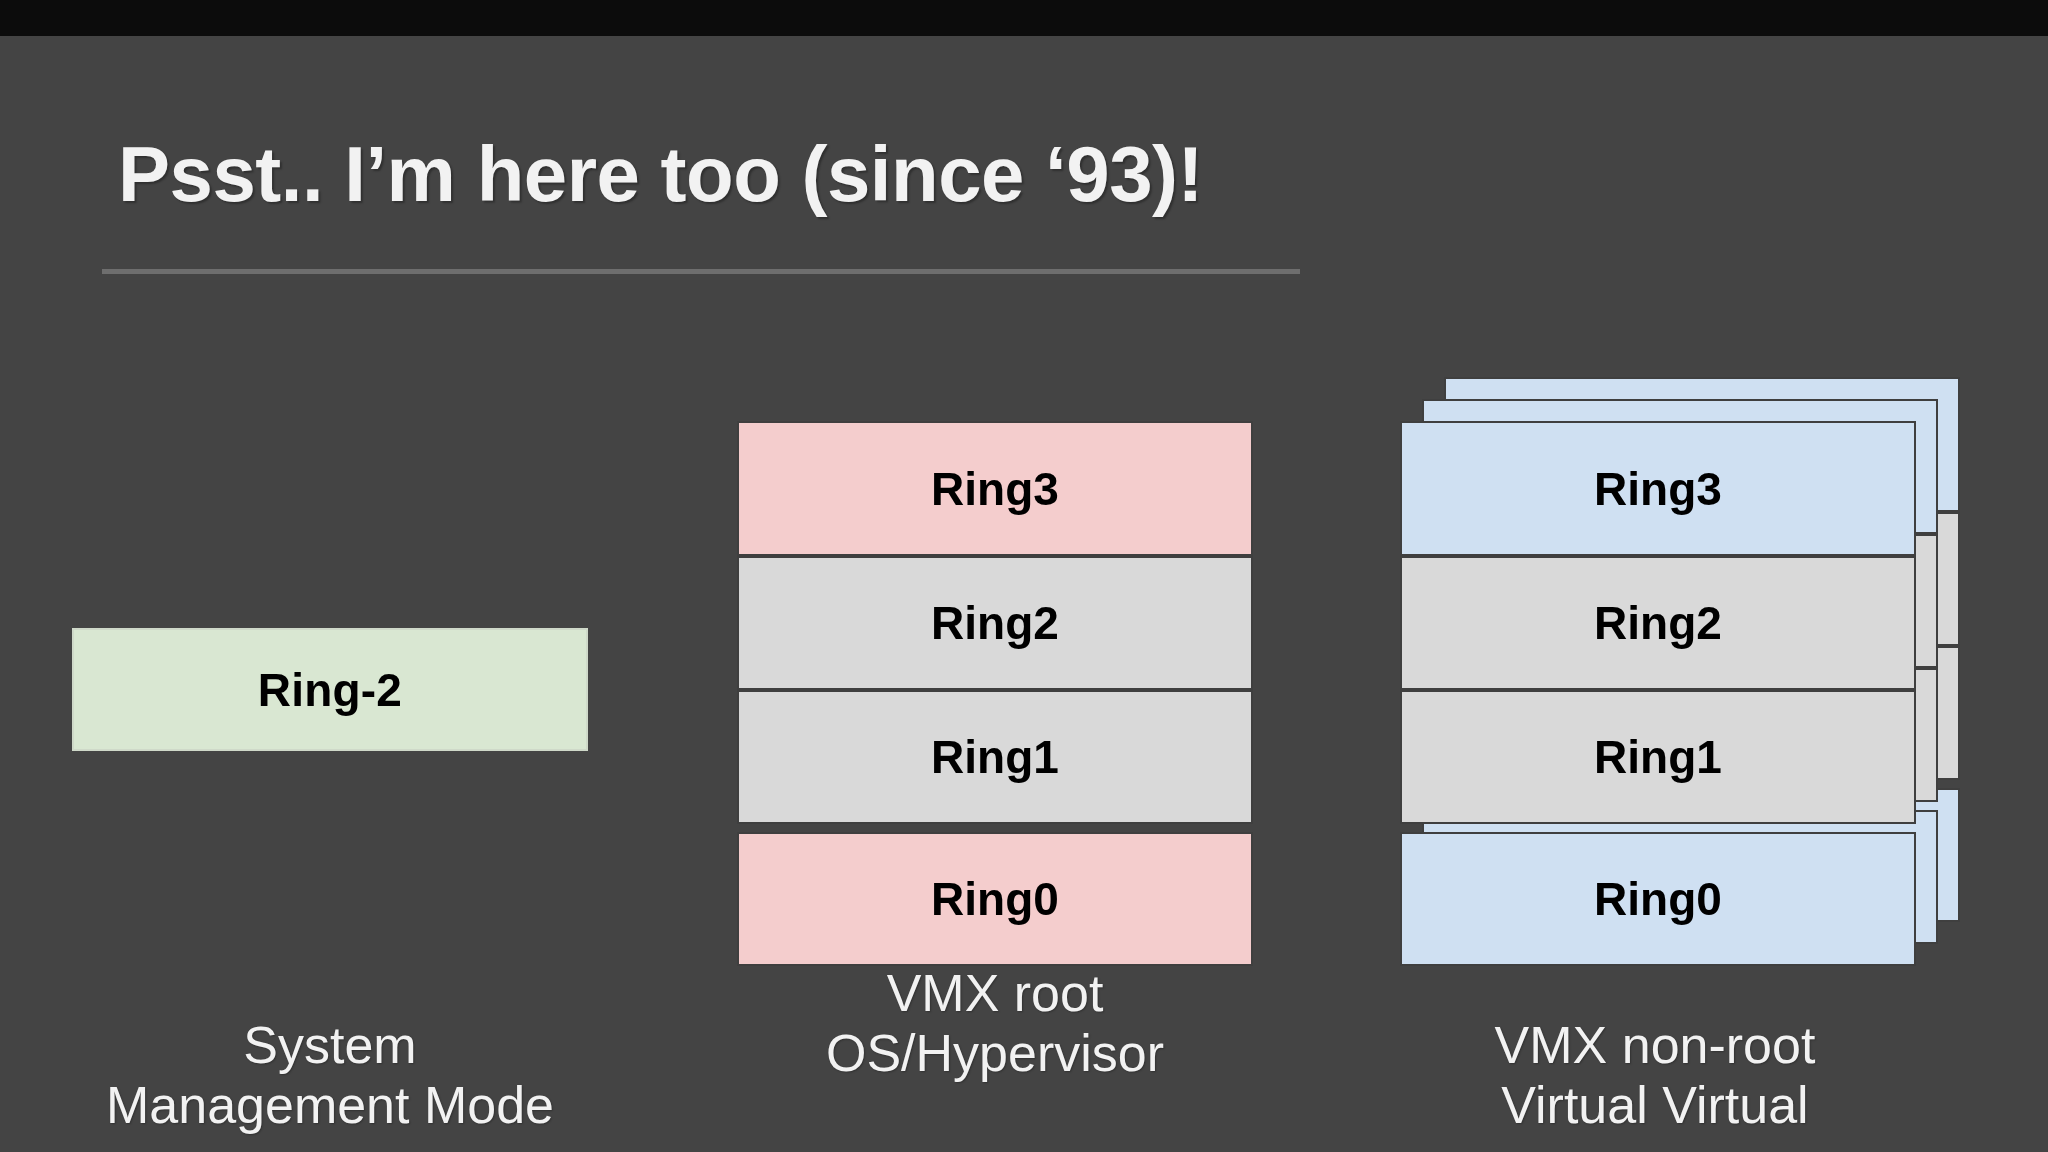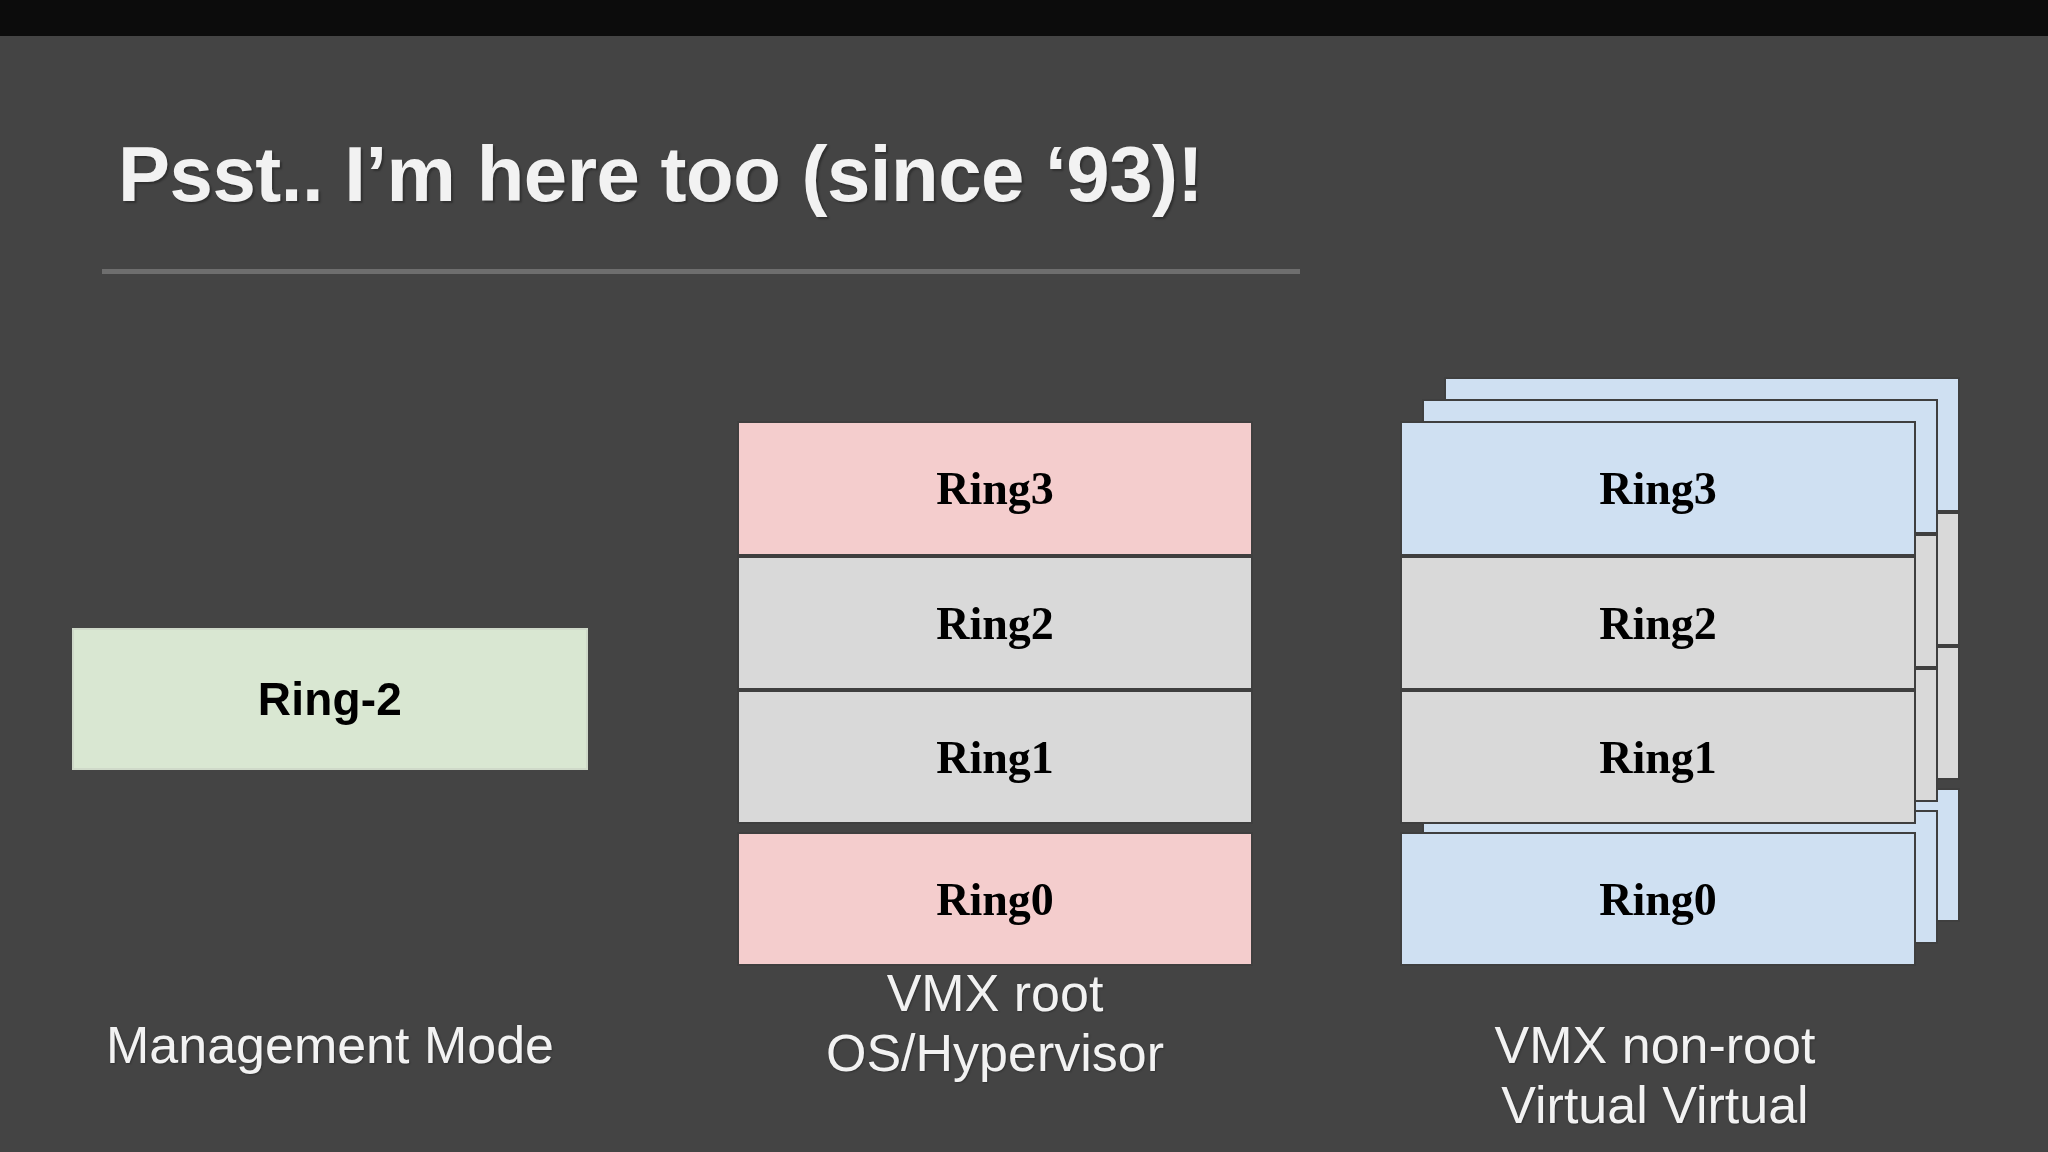--- a/index.html
+++ b/index.html
@@ -52,21 +52,21 @@
     font-size: 46px;
     font-weight: bold;
     letter-spacing: 0.2px;
   }
 
   
   .smm-box {
     left: 72px;
     top: 592px;
     width: 516px;
-    height: 142px;
+    height: 123px;
     background: #d9e7d2;
     border: 2px solid #cfd9c9;
   }
 
   
   .stack {
     position: absolute;
   }
   .stack-middle { left: 737px; top: 385px; width: 516px; height: 537px; }
   .stack-right  { left: 1400px; top: 385px; width: 516px; height: 537px; }
@@ -98,21 +98,21 @@
   }
   .row.r3 { top: 0px;   height: 135px; }
   .row.r2 { top: 135px; height: 134px; }
   .row.r1 { top: 269px; height: 134px; }
   .row.r0 { top: 411px; height: 134px; }
 
   .fill-pink { background: #f4cdcd; }
   .fill-gray { background: #d9d9d9; }
   .fill-blue { background: #cfe0f2; }
 
-  .row .label { pointer-events: none; font-family: Liberation Serif, serif; }
+  .row .label { pointer-events: none; }
   .ghost-1 .label, .ghost-2 .label { visibility: hidden; }
 
   
   .caption {
     position: absolute;
     text-align: center;
     color: #f2f2f2;
     font-size: 52px;
     line-height: 1.15;
     font-weight: normal;
@@ -129,20 +129,21 @@
 <div class="slide">
 
   <div class="title">Psst.. I’m here too (since ‘93)!</div>
   <div class="title-rule"></div>
 
   <div class="ring-box smm-box">
     <span class="label">Ring-2</span>
   </div>
 
   <div class="caption cap-left">
+    <span class="line">System</span>
     <span class="line">Management Mode</span>
   </div>
 
   <div class="stack stack-middle">
     <div class="card front">
       <div class="row r3 fill-pink">
         <span class="label">Ring3</span>
       </div>
       <div class="row r2 fill-gray">
         <span class="label">Ring2</span>

